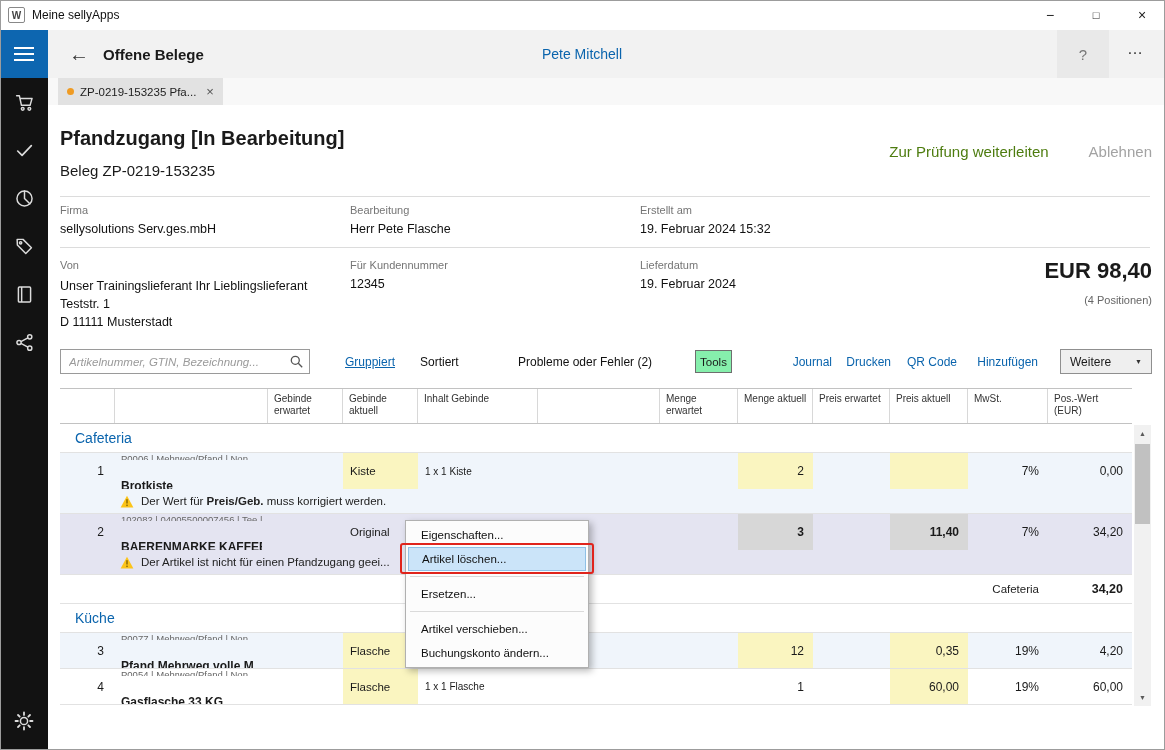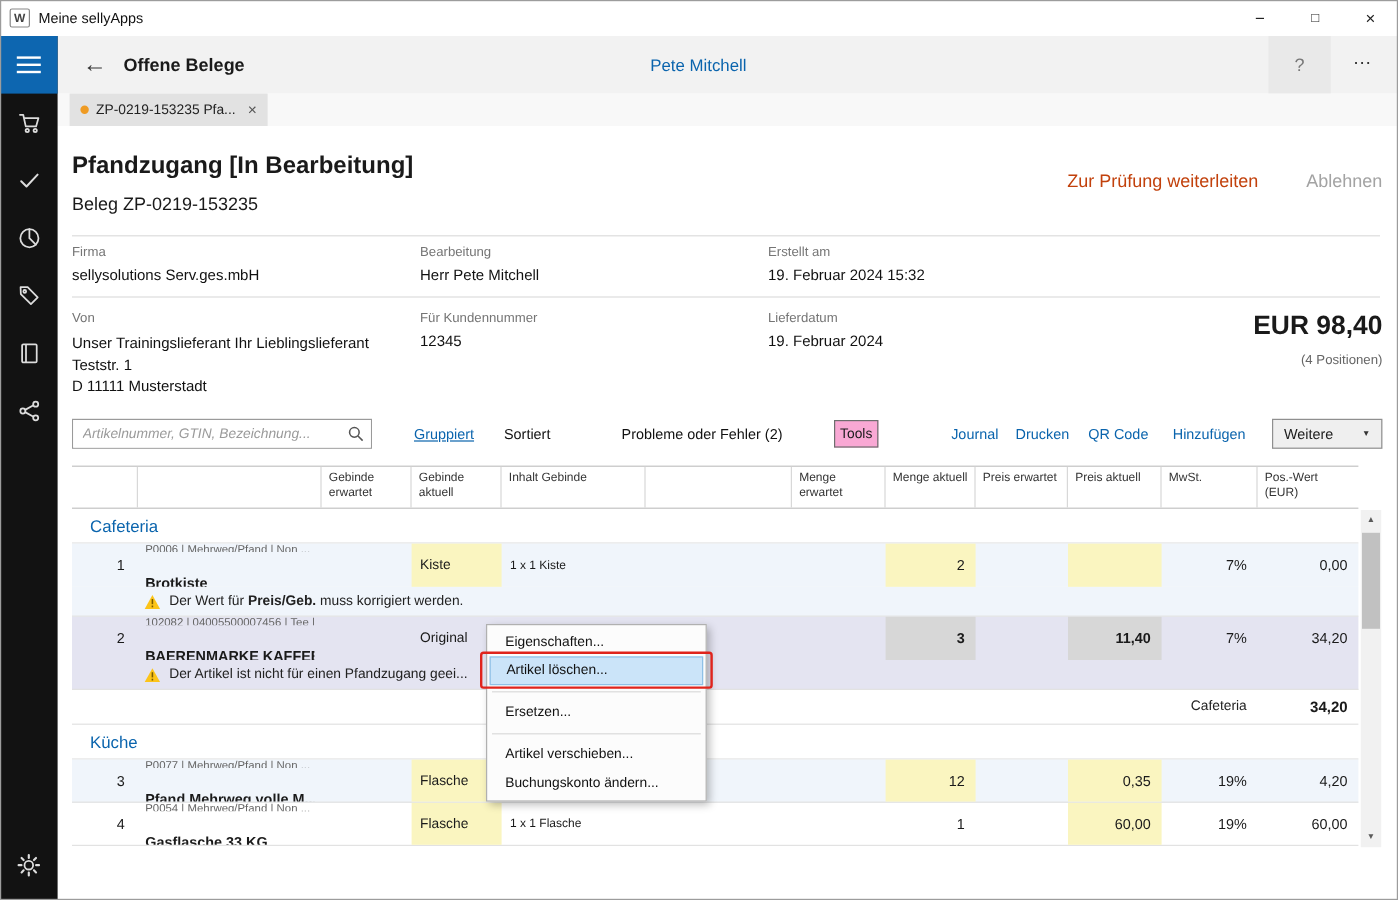--- a/index.html
+++ b/index.html
@@ -33,40 +33,40 @@
 
 .tabbar{position:absolute;left:48px;top:78px;width:1117px;height:27px;background:#f8f8f8;z-index:2}
 .tab{position:absolute;left:10px;top:0;height:27px;background:#e2e2e2;display:flex;align-items:center;padding:0 9px;font-size:11.5px;color:#222;cursor:pointer}
 .tab-dot{width:7px;height:7px;border-radius:50%;background:#ef9b23;margin-right:6px}
 .tab-close{margin-left:10px;font-size:13px;color:#555;cursor:pointer}
 
 
 .content{position:absolute;left:48px;top:105px;width:1117px;height:645px;background:#fff}
 .doc-title{position:absolute;left:12px;top:22px;font-size:20px;font-weight:700}
 .doc-actions{position:absolute;right:13px;top:38px;display:flex;gap:40px;font-size:15px;white-space:nowrap}
-.link-blue{color:#c2410c;cursor:pointer}
+.link-blue{color:#4d7c0f;cursor:pointer}
 .reject{color:#a3a3a3}
 .doc-subtitle{position:absolute;left:12px;top:57px;font-size:15px}
 .hr{position:absolute;left:12px;right:15px;height:1px;background:#dcdcdc}
 .flabel{position:absolute;font-size:11px;color:#757575;white-space:nowrap}
 .fvalue{position:absolute;font-size:12.5px;color:#111;white-space:nowrap}
 .addr{line-height:18px}
 .total{position:absolute;right:13px;top:153px;font-size:22px;font-weight:700}
 .total-sub{position:absolute;right:13px;top:189px;font-size:11px;color:#666}
 
 
 .search-wrap{position:absolute;left:12px;top:244px;width:250px;height:25px;border:1px solid #9a9a9a;background:#737373}
 .search-input{width:100%;height:100%;border:0;outline:0;padding:0 26px 0 8px;font-size:11.5px;font-family:inherit;color:#333}
 .search-input::placeholder{color:#9a9a9a;font-style:italic}
 .search-icon{position:absolute;right:6px;top:5px;pointer-events:none}
 .tbtxt{position:absolute;top:250px;font-size:12px;color:#111;white-space:nowrap;cursor:pointer}
 .tb-gruppiert{left:297px;color:#0a64ad;text-decoration:underline}
 .tb-sortiert{left:372px}
 .tb-probleme{left:470px}
-.tools-btn{position:absolute;left:647px;top:245px;width:37px;height:23px;border:1px solid #6e6e6e;background:#f9a8d4;font-size:11.5px;display:flex;align-items:center;justify-content:center;cursor:pointer}
+.tools-btn{position:absolute;left:647px;top:245px;width:37px;height:23px;border:1px solid #6e6e6e;background:#86efac;font-size:11.5px;display:flex;align-items:center;justify-content:center;cursor:pointer}
 .tb-link{color:#0a64ad}
 .tb-journal{right:333px}.tb-drucken{right:274px}.tb-qr{right:208px}.tb-hinz{right:127px}
 .weitere-btn{position:absolute;right:13px;top:244px;width:92px;height:25px;border:1px solid #8f8f8f;background:#efefef;display:flex;align-items:center;justify-content:space-between;padding:0 9px;font-size:12px;cursor:pointer}
 .chev{font-size:7px;color:#333}
 
 
 .tbl{position:absolute;left:12px;top:283px;width:1072px}
 .trow{display:grid;grid-template-columns:55px 153px 75px 75px 120px 122px 78px 75px 77px 78px 80px 84px}
 .thead{height:36px;border-top:1px solid #c2c2c2;border-bottom:1px solid #c2c2c2}
 .hc{font-size:10px;color:#333;line-height:1.2;padding:4px 5px 0 6px;border-right:1px solid #d8d8d8;overflow:hidden}
@@ -194,21 +194,21 @@
     <span class="link-blue">Zur Prüfung weiterleiten</span>
     <span class="reject">Ablehnen</span>
   </div>
   <div class="doc-subtitle">Beleg ZP-0219-153235</div>
 
   <div class="hr" style="top:91px"></div>
   <div class="flabel" style="left:12px;top:99px">Firma</div>
   <div class="flabel" style="left:302px;top:99px">Bearbeitung</div>
   <div class="flabel" style="left:592px;top:99px">Erstellt am</div>
   <div class="fvalue" style="left:12px;top:117px">sellysolutions Serv.ges.mbH</div>
-  <div class="fvalue" style="left:302px;top:117px">Herr Pete Mitchell</div>
+  <div class="fvalue" style="left:302px;top:117px">Herr Pete Flasche</div>
   <div class="fvalue" style="left:592px;top:117px">19. Februar 2024 15:32</div>
 
   <div class="hr" style="top:142px"></div>
   <div class="flabel" style="left:12px;top:154px">Von</div>
   <div class="flabel" style="left:302px;top:154px">Für Kundennummer</div>
   <div class="flabel" style="left:592px;top:154px">Lieferdatum</div>
   <div class="fvalue addr" style="left:12px;top:172px">
     <div>Unser Trainingslieferant Ihr Lieblingslieferant</div>
     <div>Teststr. 1</div>
     <div>D 11111 Musterstadt</div>

